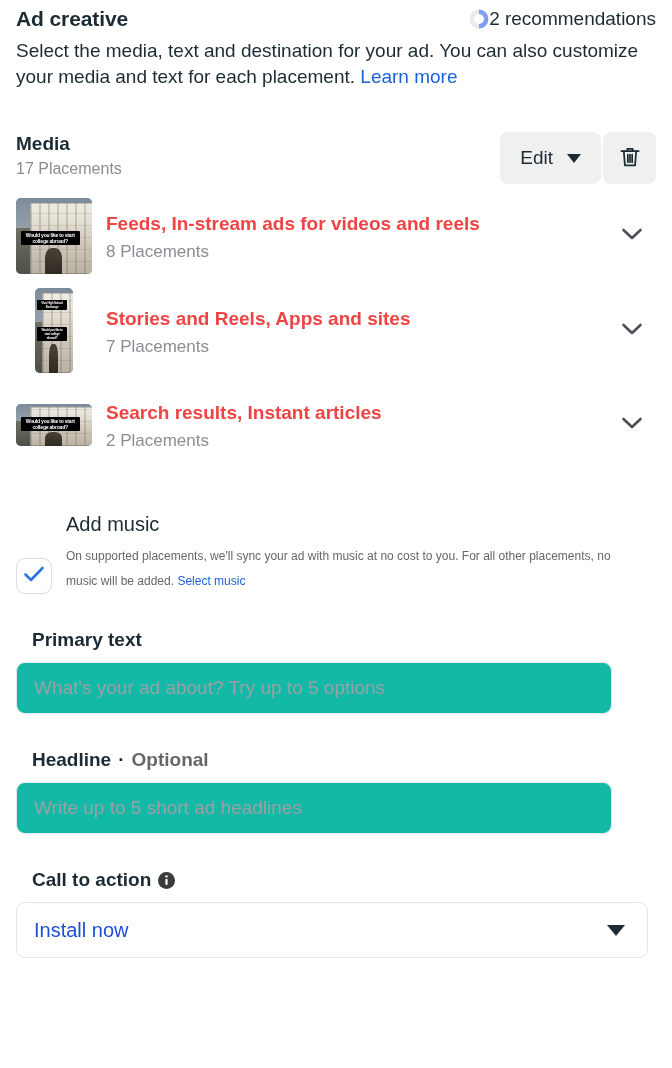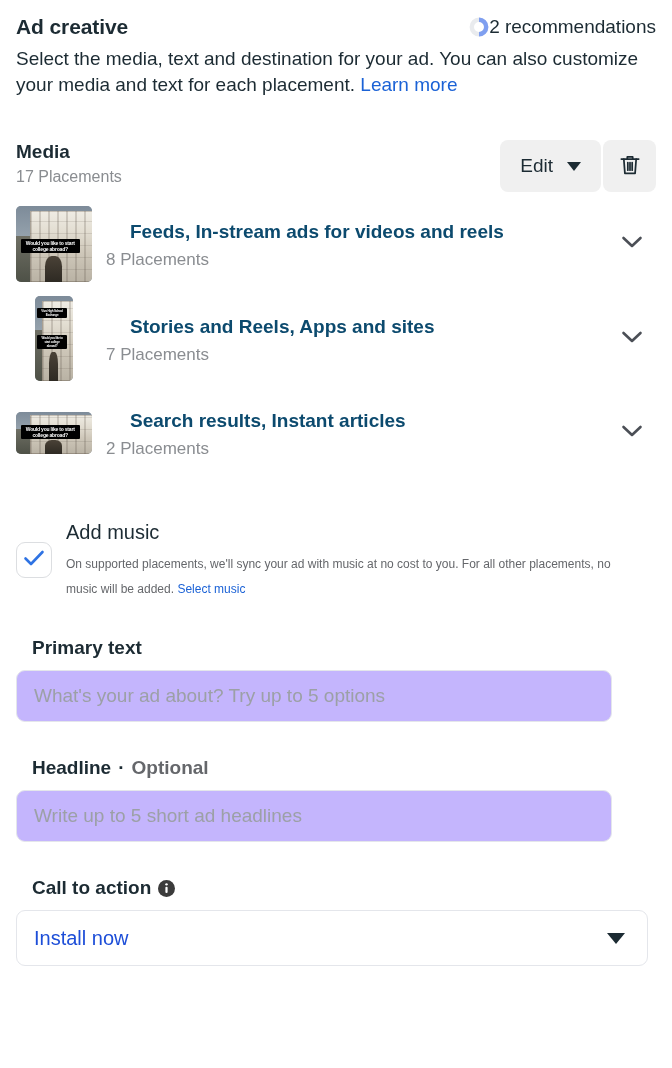--- a/index.html
+++ b/index.html
@@ -10,21 +10,21 @@
     background: #ffffff;
     font-family: "Liberation Sans", sans-serif;
     color: #1c2b33;
     overflow: hidden;
   }
 
   .page {
     position: relative;
     width: 672px;
     height: 1068px;
-    padding: 8px 16px;
+    padding: 0 16px;
   }
 
   
   .header-row {
     display: flex;
     align-items: flex-start;
     justify-content: space-between;
     padding-top: 6px;
   }
   .page-title {
@@ -196,45 +196,44 @@
   }
   .thumb.square .cap  { top: 44%; font-size: 5px; line-height: 6px; }
   .thumb.portrait .cap.c1 { top: 14%; font-size: 3px; line-height: 4px; }
   .thumb.portrait .cap.c2 { top: 46%; font-size: 3px; line-height: 4px; }
   .thumb.land .cap    { top: 30%; font-size: 5px; line-height: 6px; }
 
   .placement-text { flex: 1 1 auto; min-width: 0; }
   .placement-name {
     font-size: 19px;
     font-weight: bold;
-    color: #0c4a6e;
+    color: #ef4444;
     line-height: 32px;
     max-width: 430px;
-    margin-left: 24px;
   }
   .placement-count {
     font-size: 17px;
     color: #8a8d91;
     line-height: 24px;
   }
   .chevron-cell {
     width: 48px;
     flex: 0 0 48px;
     display: flex;
     align-items: center;
     justify-content: center;
     cursor: pointer;
   }
 
   
   .music-block {
     display: flex;
     gap: 14px;
     margin-top: 44px;
-    align-items: center;
+    align-items: flex-end;
   }
   .checkbox {
     width: 36px;
     height: 36px;
     flex: 0 0 36px;
     border: 1px solid #dcdee1;
     border-radius: 9px;
     background: #fff;
     display: flex;
     align-items: center;
@@ -270,21 +269,21 @@
     margin-left: 16px;
   }
   .label-optional { color: #65676b; font-weight: bold; }
   .text-input {
     display: block;
     width: 596px;
     height: 52px;
     margin-top: 10px;
     border: 1px solid #e4e6eb;
     border-radius: 9px;
-    background: #c4b5fd;
+    background: #14b8a6;
     padding: 0 17px;
     font-family: inherit;
     font-size: 19px;
     color: #1c2b33;
     outline: none;
   }
   .text-input::placeholder { color: #9ca0a6; }
 
   .select-box {
     position: relative;

